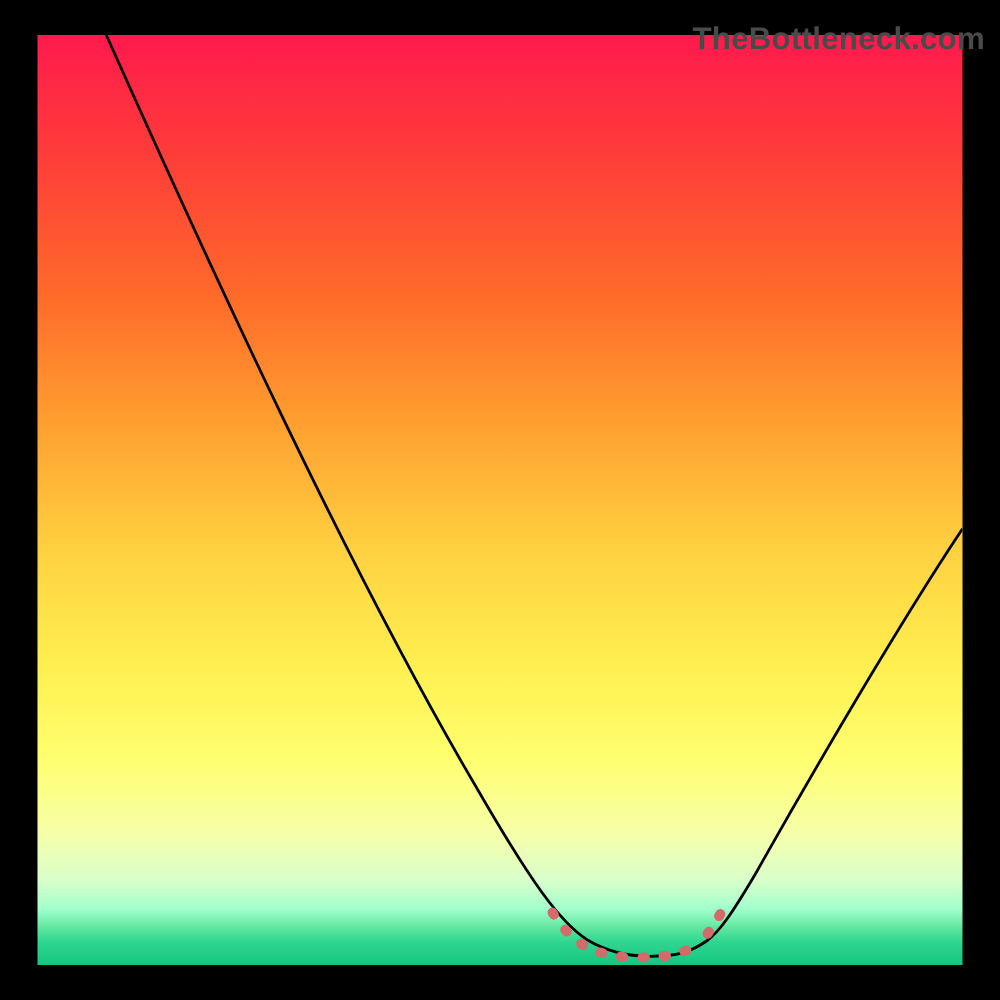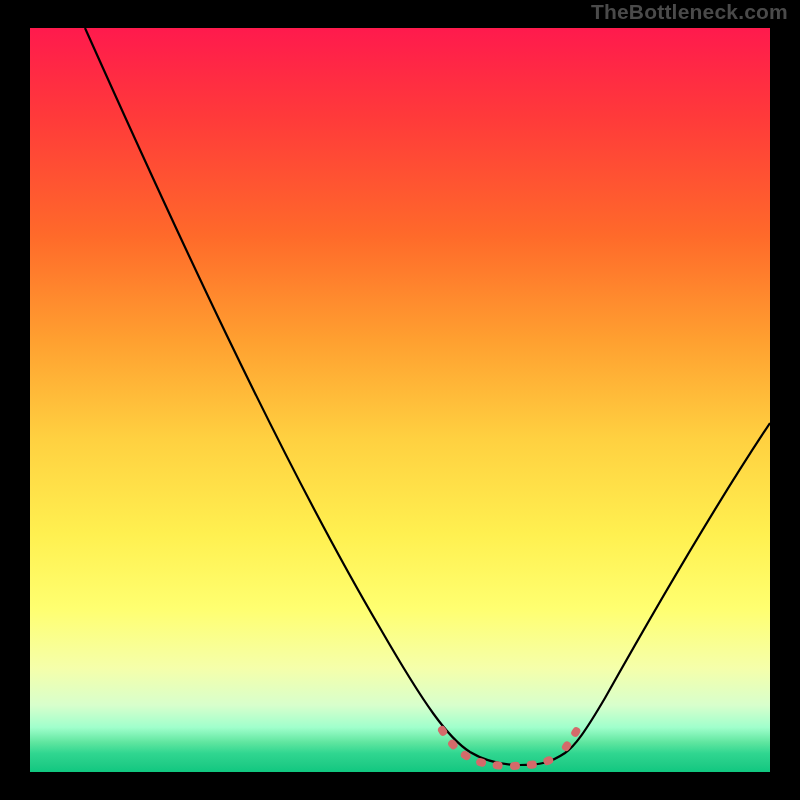--- a/index.html
+++ b/index.html
@@ -36,23 +36,23 @@
       #d8ffcc 91%,
       #a0ffcc 94%,
       #60e6a0 96%,
       #30d690 97.5%,
       #20cc86 99%,
       #10c880 100%
     );
   }
   .watermark {
     position: absolute;
-    top: 0;
+    top: 17px;
     right: 12px;
-    font-size: 21px;
+    font-size: 25px;
     color: #4a4a4a;
     font-weight: 600;
     letter-spacing: 0.2px;
   }
   svg.plot {
     position: absolute;
     left: 30px;
     top: 28px;
     width: 740px;
     height: 744px;

